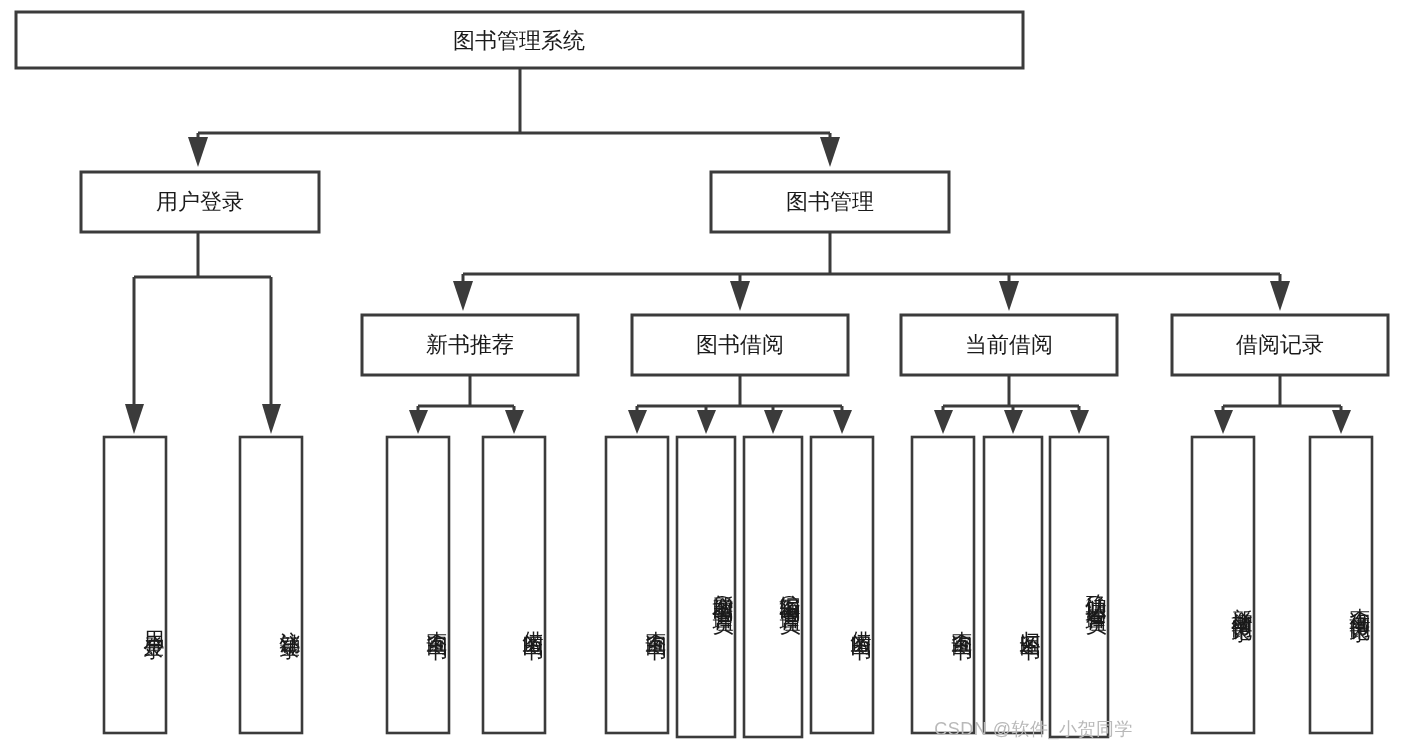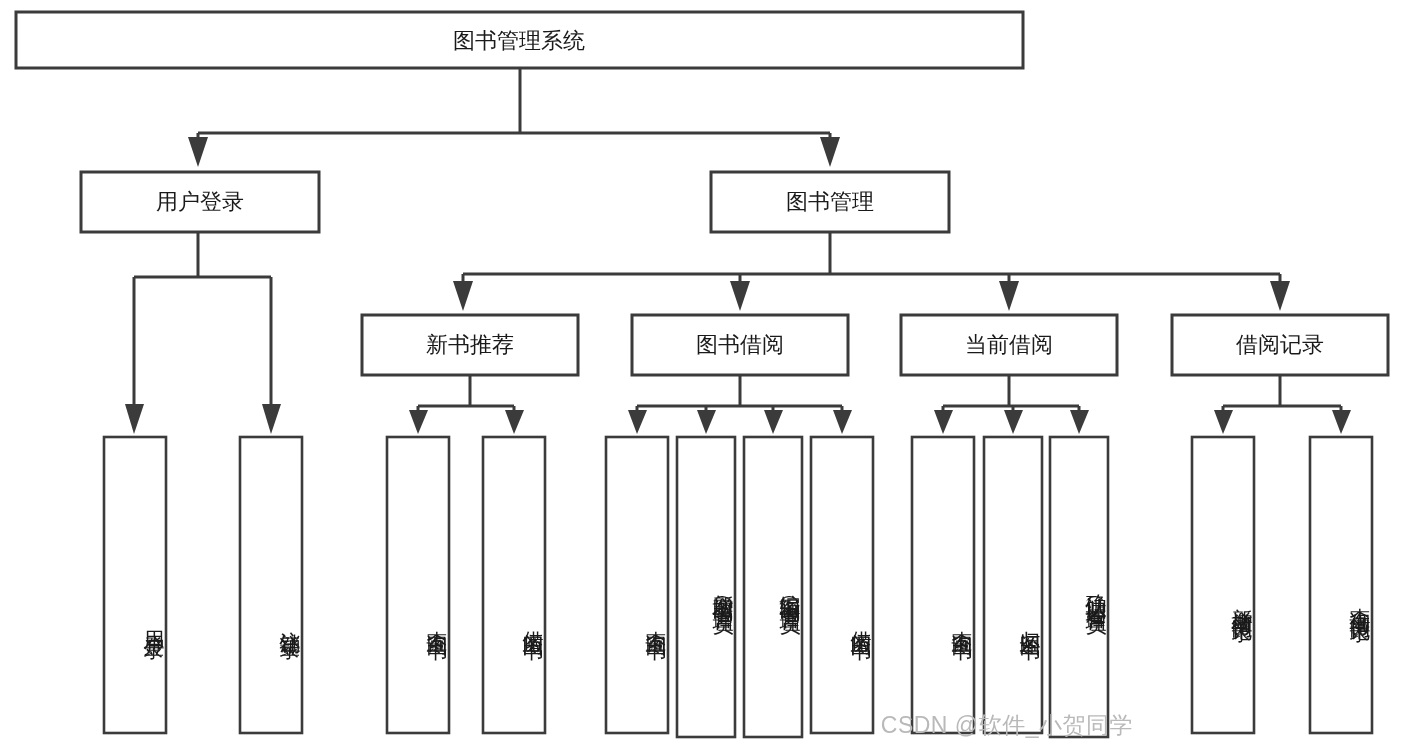--- a/index.html
+++ b/index.html
@@ -69,21 +69,21 @@
     display: flex;
     align-items: flex-start;
     justify-content: center;
     pointer-events: none;
   }
   .watermark {
     position: absolute;
     right: 8px;
     bottom: 6px;
     font-family: "Liberation Sans", "DejaVu Sans", sans-serif;
-    font-size: 23px;
+    font-size: 18px;
     color: #b9b9b9;
     white-space: nowrap;
     letter-spacing: 0.5px;
   }
 </style>
 </head>
 <body>
 
 <div id="diagram-root">
 

